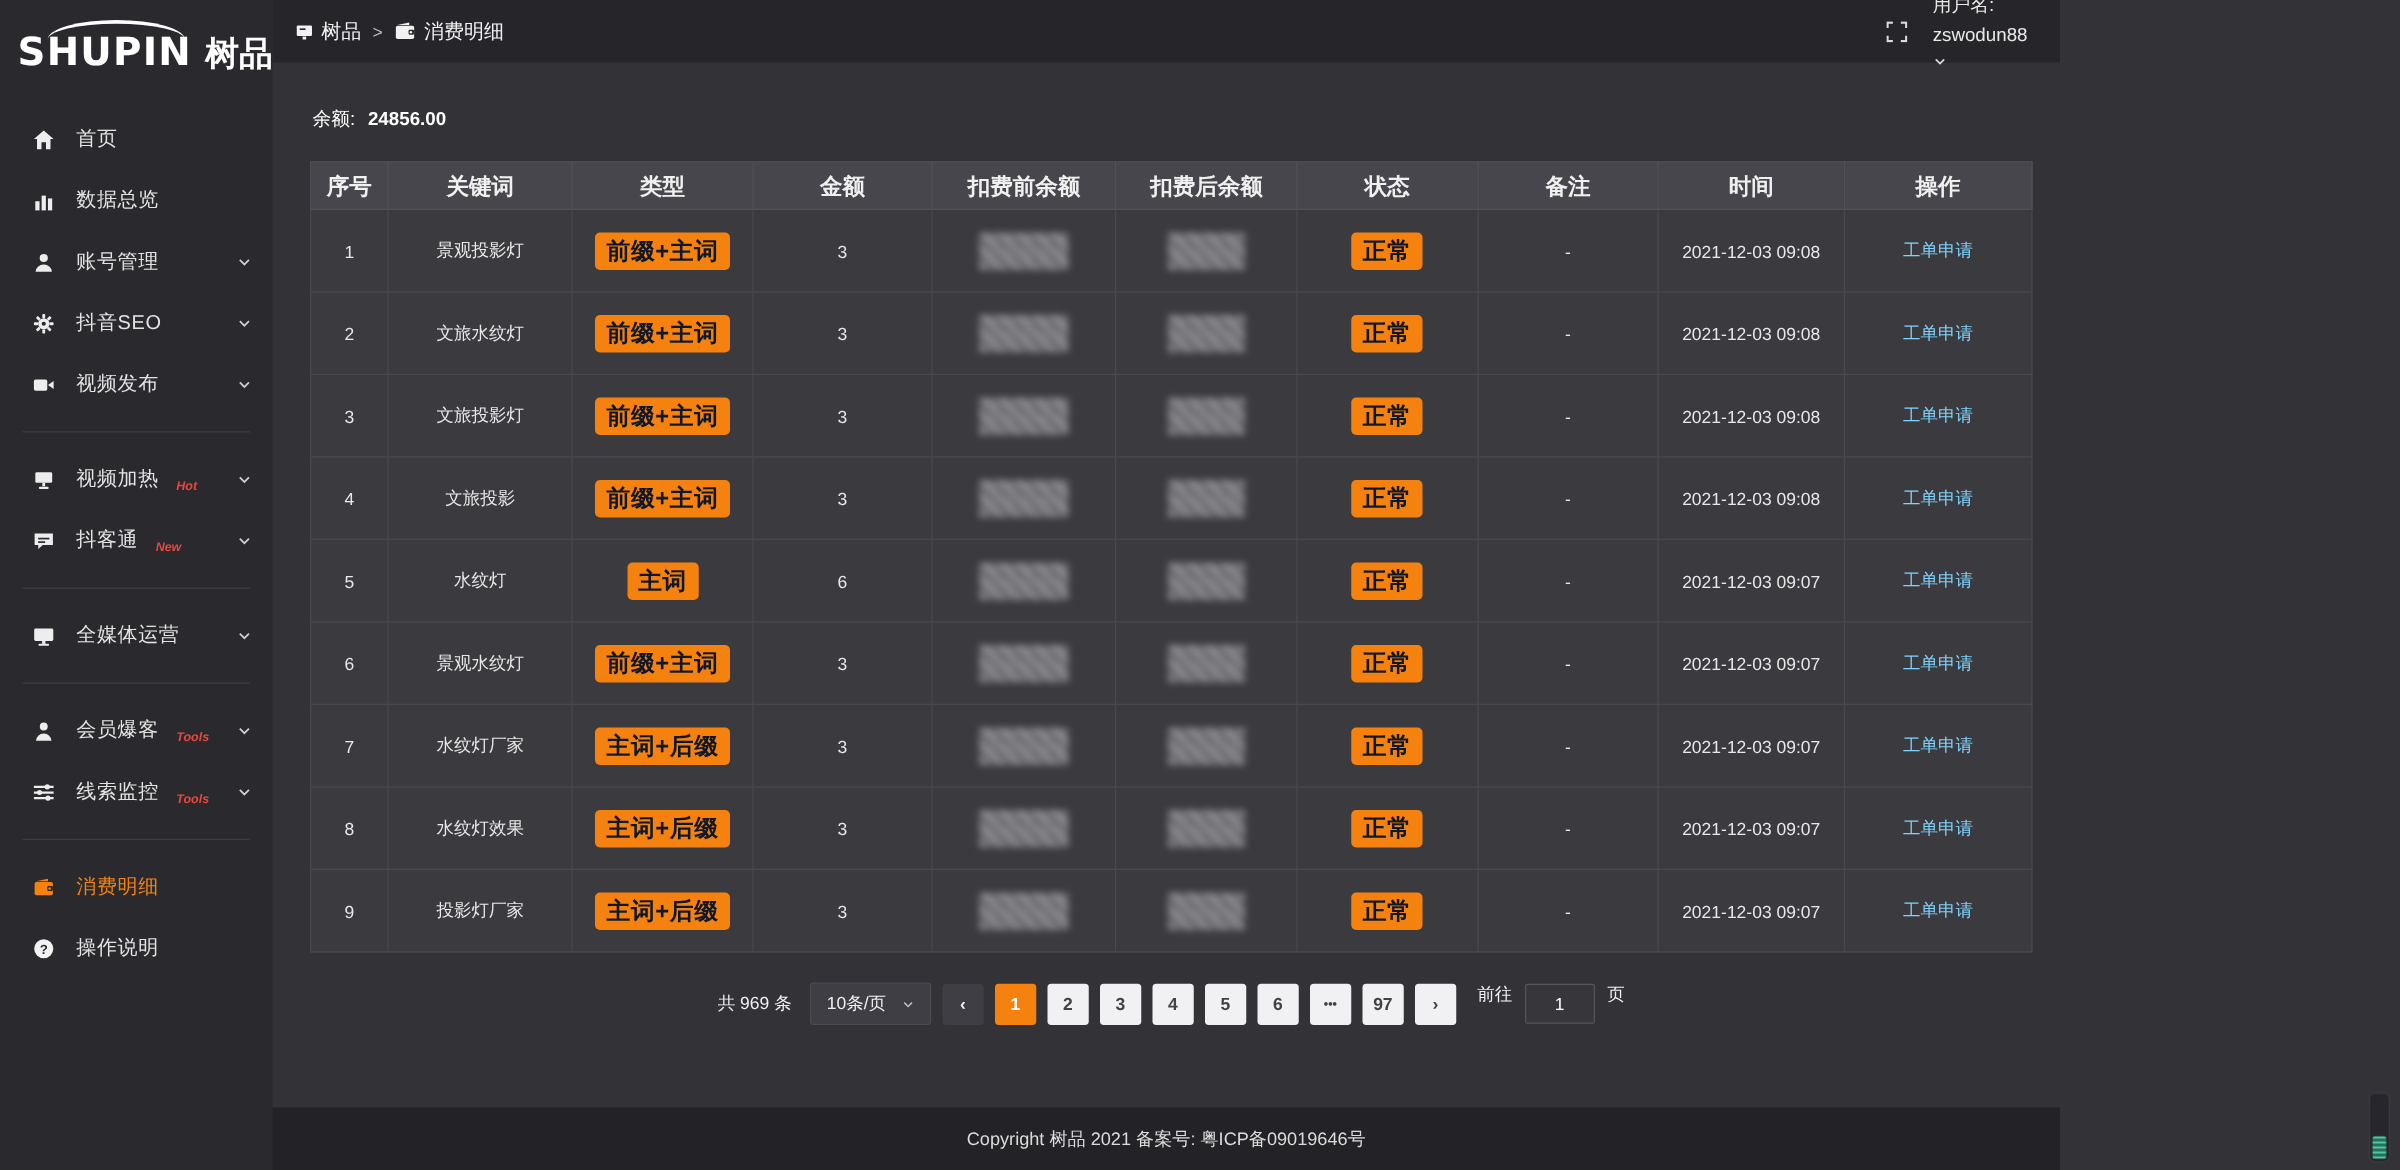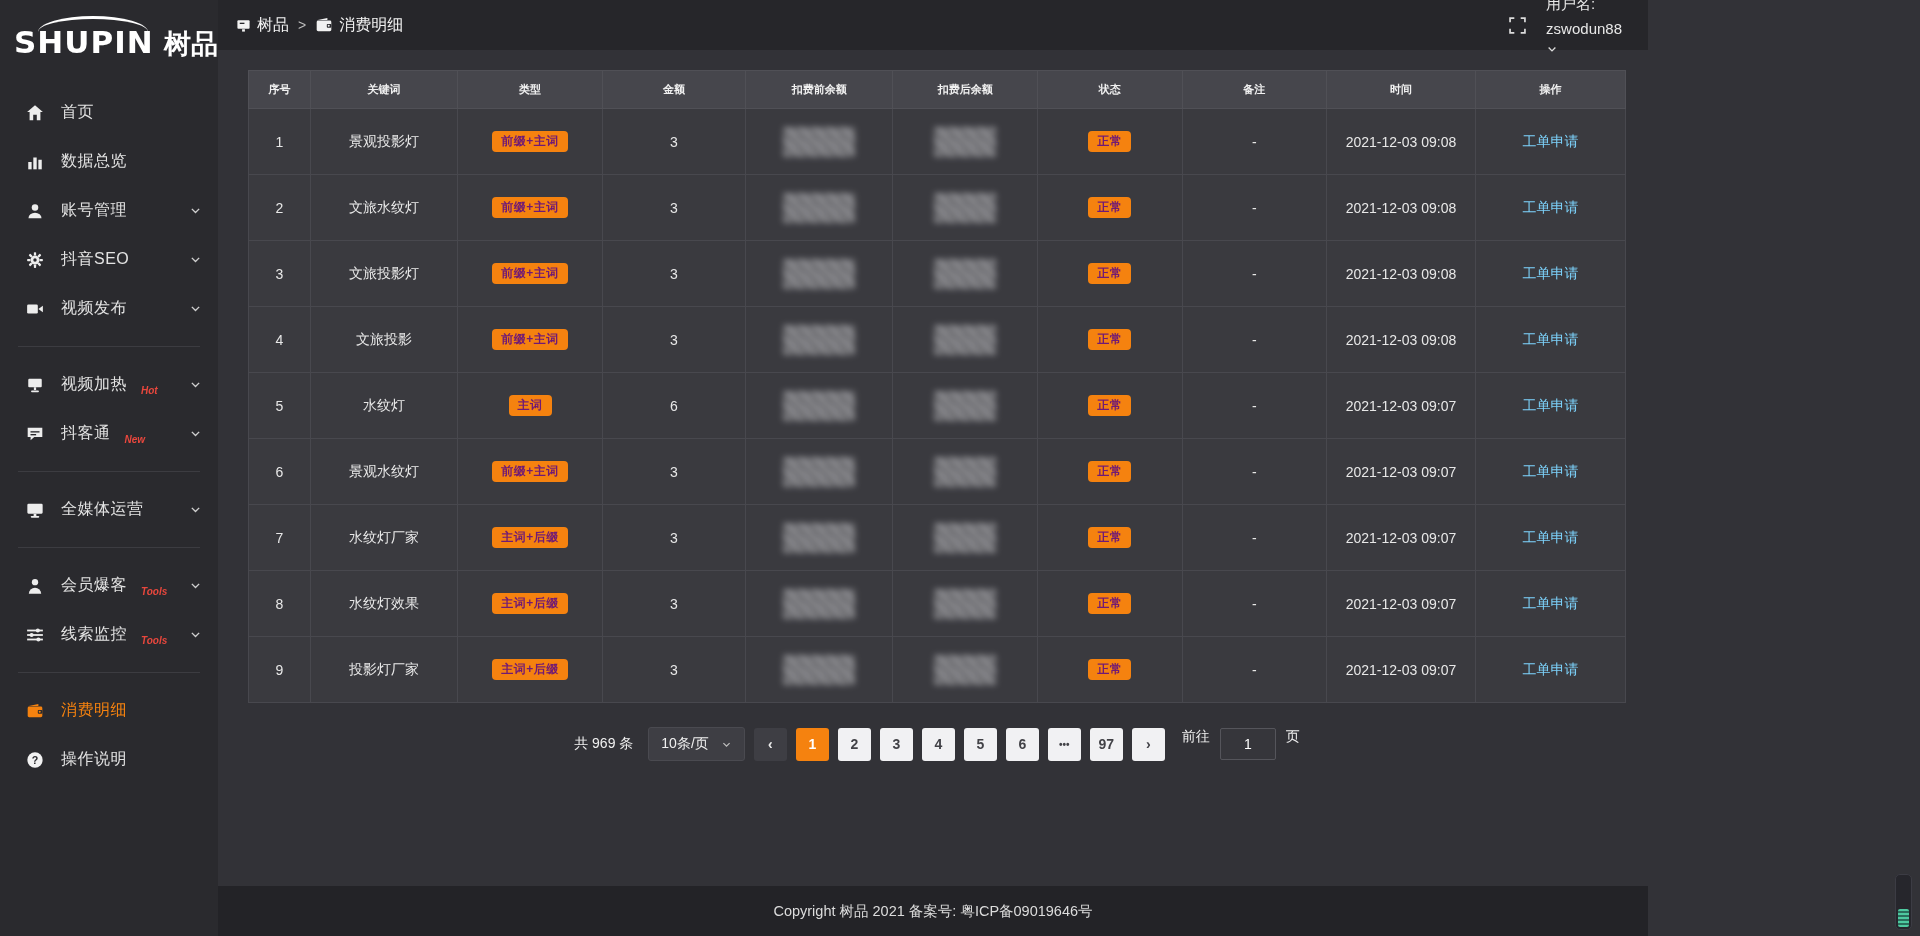--- a/index.html
+++ b/index.html
@@ -38,25 +38,25 @@
   .crumb-sep { color:#bdbdbd; font-size:14px; }
   .topbar-right { margin-left:auto; display:flex; align-items:center; gap:20px; font-size:15px; }
   .user-entry { display:flex; align-items:flex-start; gap:6px; cursor:pointer;flex-direction:column; }
 
   .content { flex:1; padding:20px 22px 0 30px; }
   .balance { font-size:15px; color:#fff; margin:16px 0 24px 2px; }
   .balance b { margin-left:6px; font-size:15px; }
 
   
   table.grid { width:100%; border-collapse:collapse; background:#3a3a3f; table-layout:fixed; }
-  table.grid th { background:#46464c; height:38px; font-size:11px; font-weight:bold;
+  table.grid th { background:#46464c; height:38px; font-size:18px; font-weight:bold;
     color:#f0f0f0; border:1px solid #505056; padding:0; }
   table.grid td { height:66px; text-align:center; font-size:14px; color:#e8e8e8;
     border:1px solid #48484e; padding:0; }
-  .badge { display:inline-block; background:#f5820f; color:#701a75; font-size:12px;
+  .badge { display:inline-block; background:#f5820f; color:#0f172a; font-size:19px;
     padding:2px 9px; border-radius:4px; font-weight:bold; letter-spacing:.5px; }
   .blur-block { width:72px; height:30px; margin:0 auto; border-radius:2px; opacity:.85;
     background-image:
       linear-gradient(45deg,#8e8e92 25%,#717175 25% 50%,#9d9da1 50% 75%,#7b7b7f 75%);
     background-size:14px 14px; filter:blur(3px); }
   .action-link { color:#7dd3fc; cursor:pointer; }
 
   
   .pagination { display:flex; align-items:center; justify-content:center; gap:9px;
     margin:24px 0 0 0; font-size:14px; color:#f0f0f0; }
@@ -315,20 +315,24 @@
           <span>
             <svg width="12" height="12" viewBox="0 0 16 16" fill="none" stroke="#dcdcdc" stroke-width="1.8">
                 <path d="M3.5 6 L8 10.5 L12.5 6"></path>
               </svg>
           </span>
         </span>
       </div>
     </header>
 
     <section class="content">
+      <div class="balance">
+        <span>余额:</span>
+        <b>24856.00</b>
+      </div>
 
       <table class="grid">
         <colgroup>
             <col style="width: 4.5%;">
             <col style="width: 10.7%;">
             <col style="width: 10.5%;">
             <col style="width: 10.4%;">
             <col style="width: 10.7%;">
             <col style="width: 10.5%;">
             <col style="width: 10.5%;">

